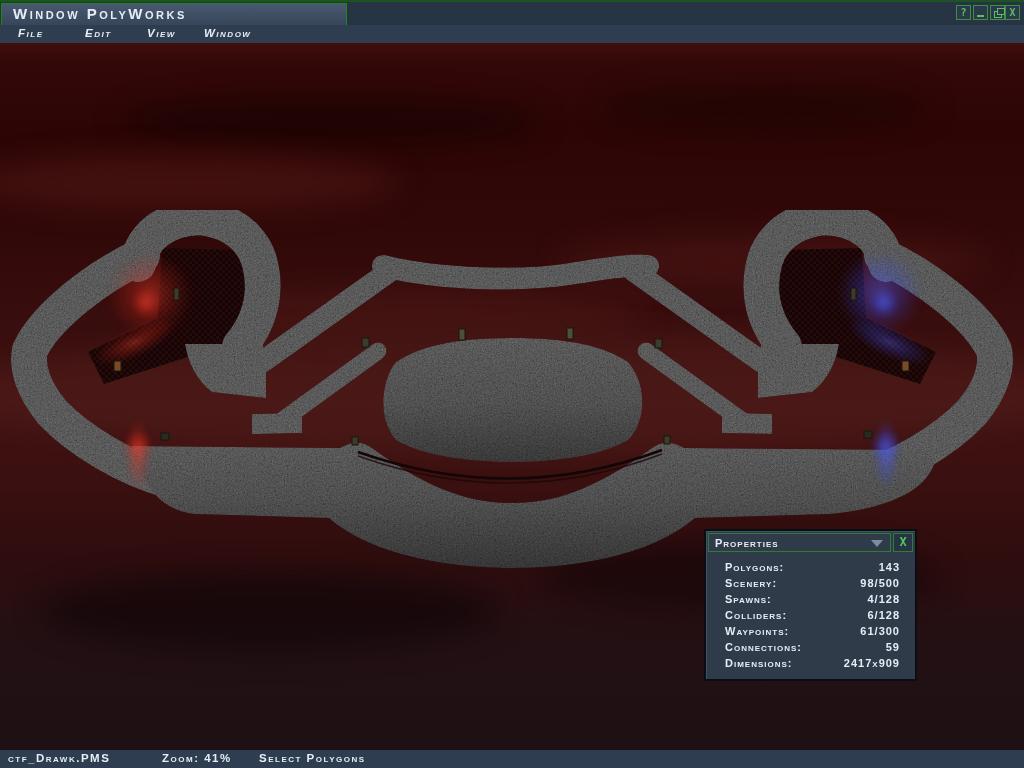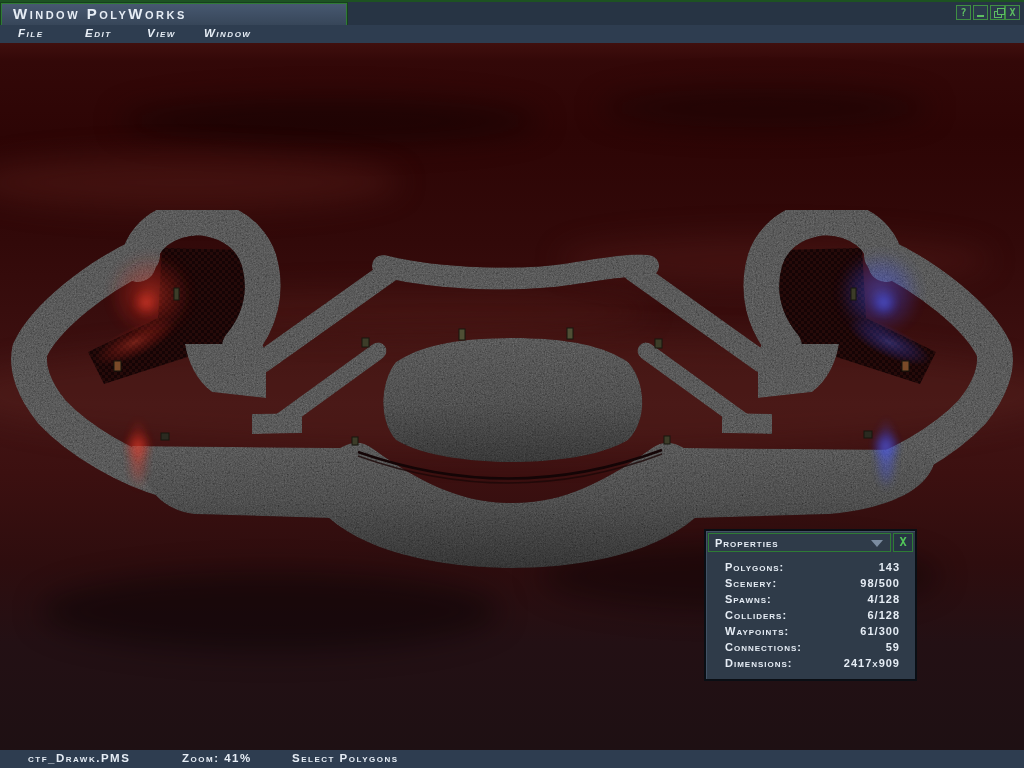--- a/index.html
+++ b/index.html
@@ -47,22 +47,22 @@
             border-top:7px solid #7b8ca0;}
   #propclose{width:20px;height:19px;margin-left:2px;border:1px solid #2e7c35;background:#273443;
              box-sizing:border-box;color:#52c65a;font-weight:bold;font-size:12px;
              text-align:center;line-height:16px;font-family:"DejaVu Sans Mono",monospace;}
   #proprows{position:absolute;left:0;top:30px;right:0;}
   .prow{display:flex;justify-content:space-between;height:16px;padding:0 15px 0 19px;
         font-size:11px;letter-spacing:1px;}
 
   
   #statusbar{position:absolute;left:0;top:750px;width:1024px;height:18px;background:#2e3d50;}
-  .statitem{position:absolute;top:2px;font-size:11.5px;letter-spacing:1.5px;margin-left:20px;}
-  #st-file{left:8px;} #st-zoom{left:162px;} #st-tool{left:272px;}
+  .statitem{position:absolute;top:2px;font-size:11.5px;letter-spacing:1.5px;}
+  #st-file{left:8px;} #st-zoom{left:162px;} #st-tool{left:259px;}
 </style>
 </head>
 <body>
 
 <div id="screen">
 
   <div id="titlebar">
     <div id="titlebox">
       <div id="titletext" class="px">Window PolyWorks</div>
     </div>

